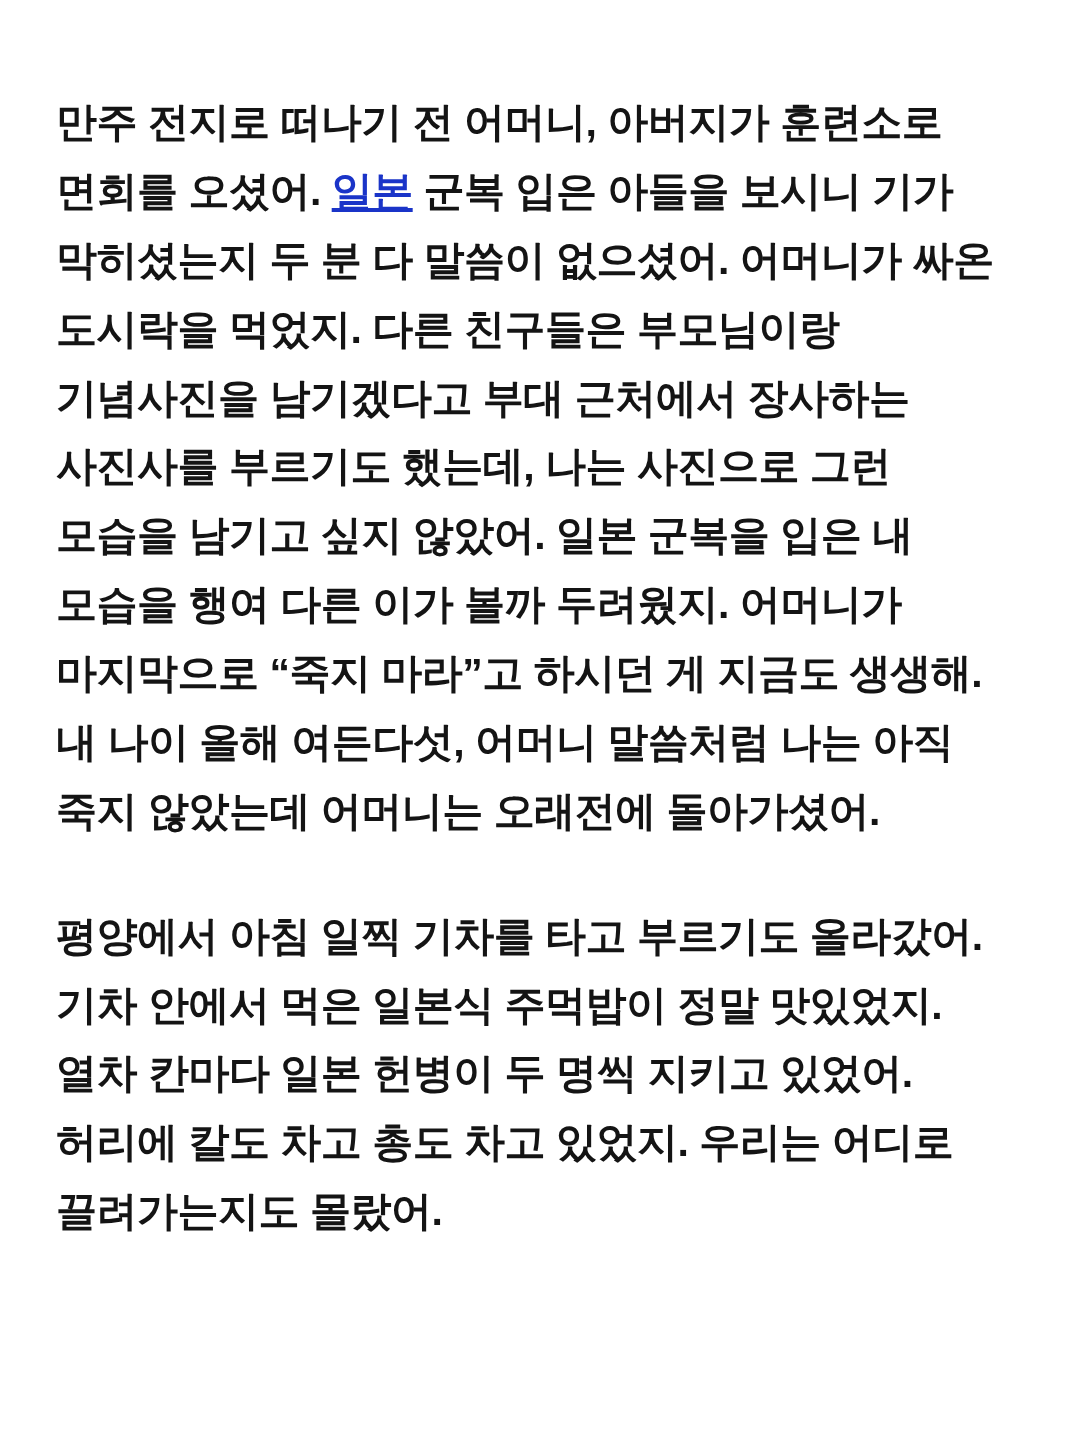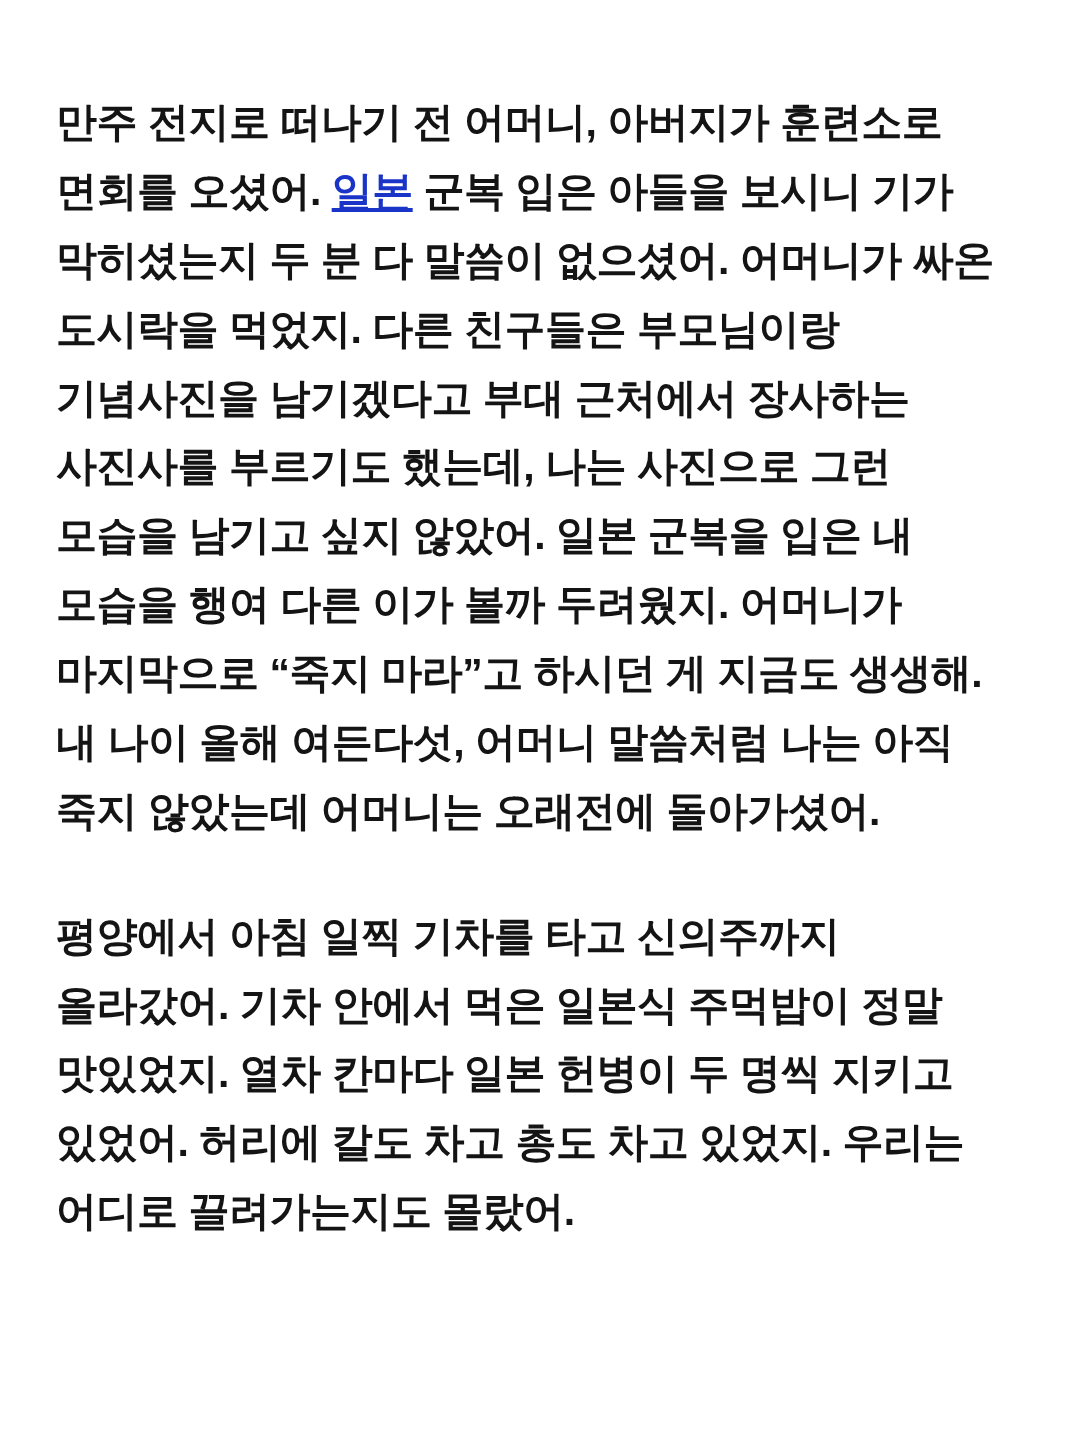--- a/index.html
+++ b/index.html
@@ -38,15 +38,15 @@
     font-weight: 700;
   }
 </style>
 </head>
 <body>
 
 <div class="article">
 
   <p class="para"><span>만주 전지로 떠나기 전 어머니, 아버지가 훈련소로 면회를 오셨어. </span><a class="link" href="#">일본</a><span> 군복 입은 아들을 보시니 기가 막히셨는지 두 분 다 말씀이 없으셨어. 어머니가 싸온 도시락을 먹었지. 다른 친구들은 부모님이랑 기념사진을 남기겠다고 부대 근처에서 장사하는 사진사를 부르기도 했는데, 나는 사진으로 그런 모습을 남기고 싶지 않았어. 일본 군복을 입은 내 모습을 행여 다른 이가 볼까 두려웠지. 어머니가 마지막으로 “죽지 마라”고 하시던 게 지금도 생생해. 내 나이 올해 여든다섯, 어머니 말씀처럼 나는 아직 죽지 않았는데 어머니는 오래전에 돌아가셨어.</span></p>
 
-  <p class="para">평양에서 아침 일찍 기차를 타고 신의주까지 올라갔어. 기차 안에서 먹은 일본식 주먹밥이 정말 맛있었지. 열차 칸마다 일본 헌병이 두 명씩 지키고 있었어. 허리에 칼도 차고 총도 차고 있었지. 우리는 어디로 끌려가는지도 몰랐어.</p>
+  <p class="para">평양에서 아침 일찍 기차를 타고 부르기도 올라갔어. 기차 안에서 먹은 일본식 주먹밥이 정말 맛있었지. 열차 칸마다 일본 헌병이 두 명씩 지키고 있었어. 허리에 칼도 차고 총도 차고 있었지. 우리는 어디로 끌려가는지도 몰랐어.</p>
 
 </div>
 
 </body></html>

